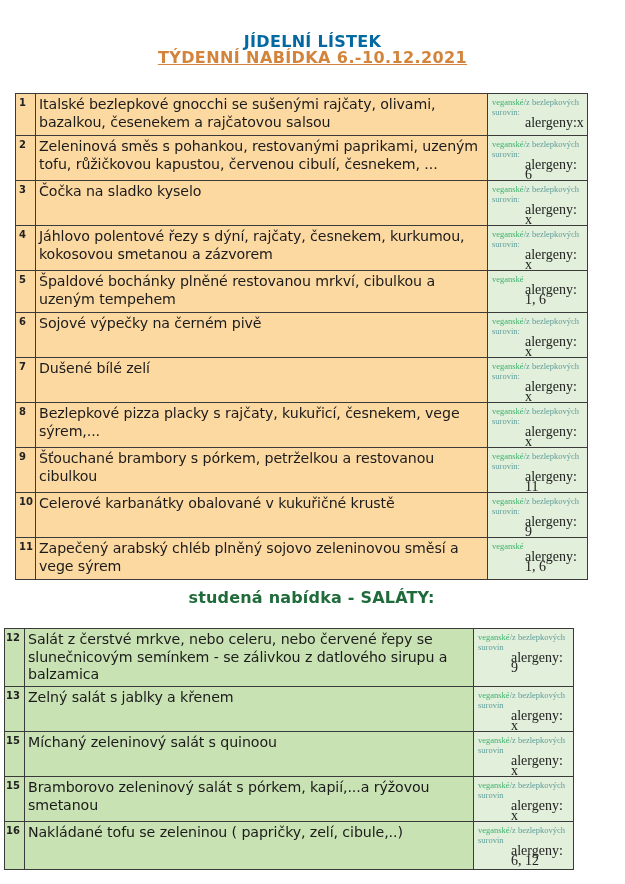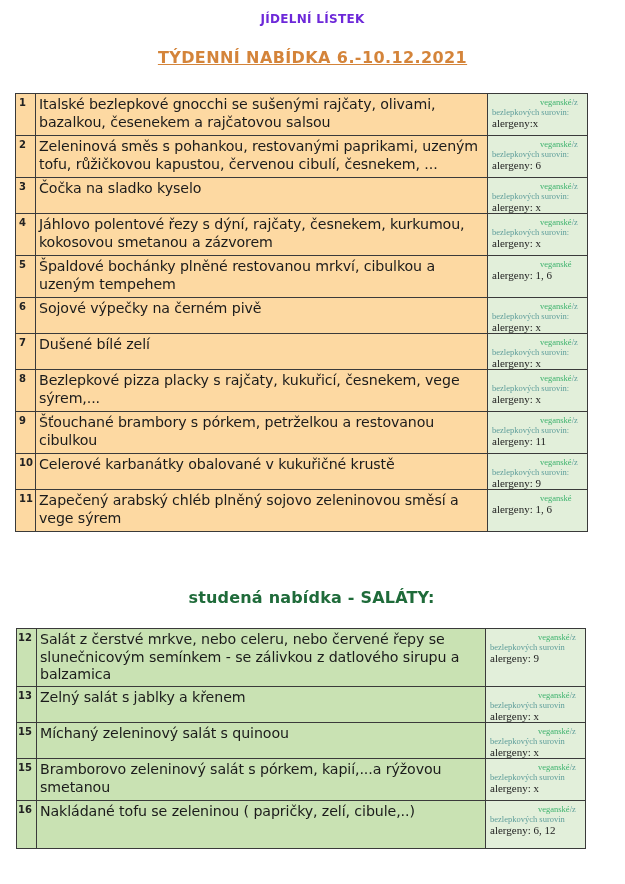--- a/index.html
+++ b/index.html
@@ -1,32 +1,32 @@
 <!DOCTYPE html>
 <html><head>
 <meta charset="utf-8">
 <style>
   html, body { margin: 0; padding: 0; background: #ffffff; }
   body { width: 625px; height: 884px; position: relative; overflow: hidden; font-family: "DejaVu Sans", sans-serif; }
   .title { position: absolute; left: 0; width: 625px; text-align: center; font-weight: bold; color: #c0722a; }
-  .title1 { top: 12px; font-size: 12px; letter-spacing: 0.3px; color: #6d28d9; }
+  .title1 { top: 32px; font-size: 16px; letter-spacing: 0.3px; color: #0369a1; }
   .title2 { top: 48px; font-size: 16px; text-decoration: underline; color: #d4843a; letter-spacing: 0.4px; }
   table { position: absolute; border-collapse: collapse; }
   td { border: 1.5px solid #3a3a3a; vertical-align: top; padding: 0; }
   .t1 { left: 15px; top: 93px; width: 573px; }
-  .t2 { left: 16px; top: 628px; width: 570px; }
+  .t2 { left: 4px; top: 628px; width: 570px; }
   .num { width: 20px; font-size: 10px; font-weight: bold; padding: 3px 0 0 3px; color: #222; box-sizing: border-box; }
   .t2 .num { width: 20px; padding-left: 1px; font-size: 10px; }
   .dish { font-size: 14.2px; color: #1b1b1b; padding: 2px 3px 0 3px; line-height: 17.5px; letter-spacing: -0.1px; }
   .orange td.num, .orange td.dish { background: #fdd9a2; }
   .green td.num, .green td.dish { background: #c9e2b3; }
   .alg { width: 100px; background: #e2efda; font-family: "Liberation Serif", serif; font-size: 8.5px; line-height: 10px; padding: 3px 3px 0 4px; box-sizing: border-box; }
-  .alg .veg { color: #3fb36e; margin-left: 48px; }
+  .alg .veg { color: #3fb36e; }
   .alg .gf { color: #5f9e9b; }
-  .alg .al { color: #222; font-size: 11px; display: block; margin-top: 1px; }
+  .alg .al { color: #222; font-size: 14px; display: block; margin-top: 1px; margin-left: 33px; }
   .subtitle { position: absolute; top: 588px; left: 0; width: 623px; text-align: center; font-size: 16px; font-weight: bold; color: #1f6b3a; letter-spacing: 0.2px; }
 </style>
 </head>
 <body>
 
 <div class="title title1">JÍDELNÍ LÍSTEK</div>
 <div class="title title2">TÝDENNÍ NABÍDKA  6.-10.12.2021</div>
 
 <table class="t1 orange">
   <tbody id="hot-body">

